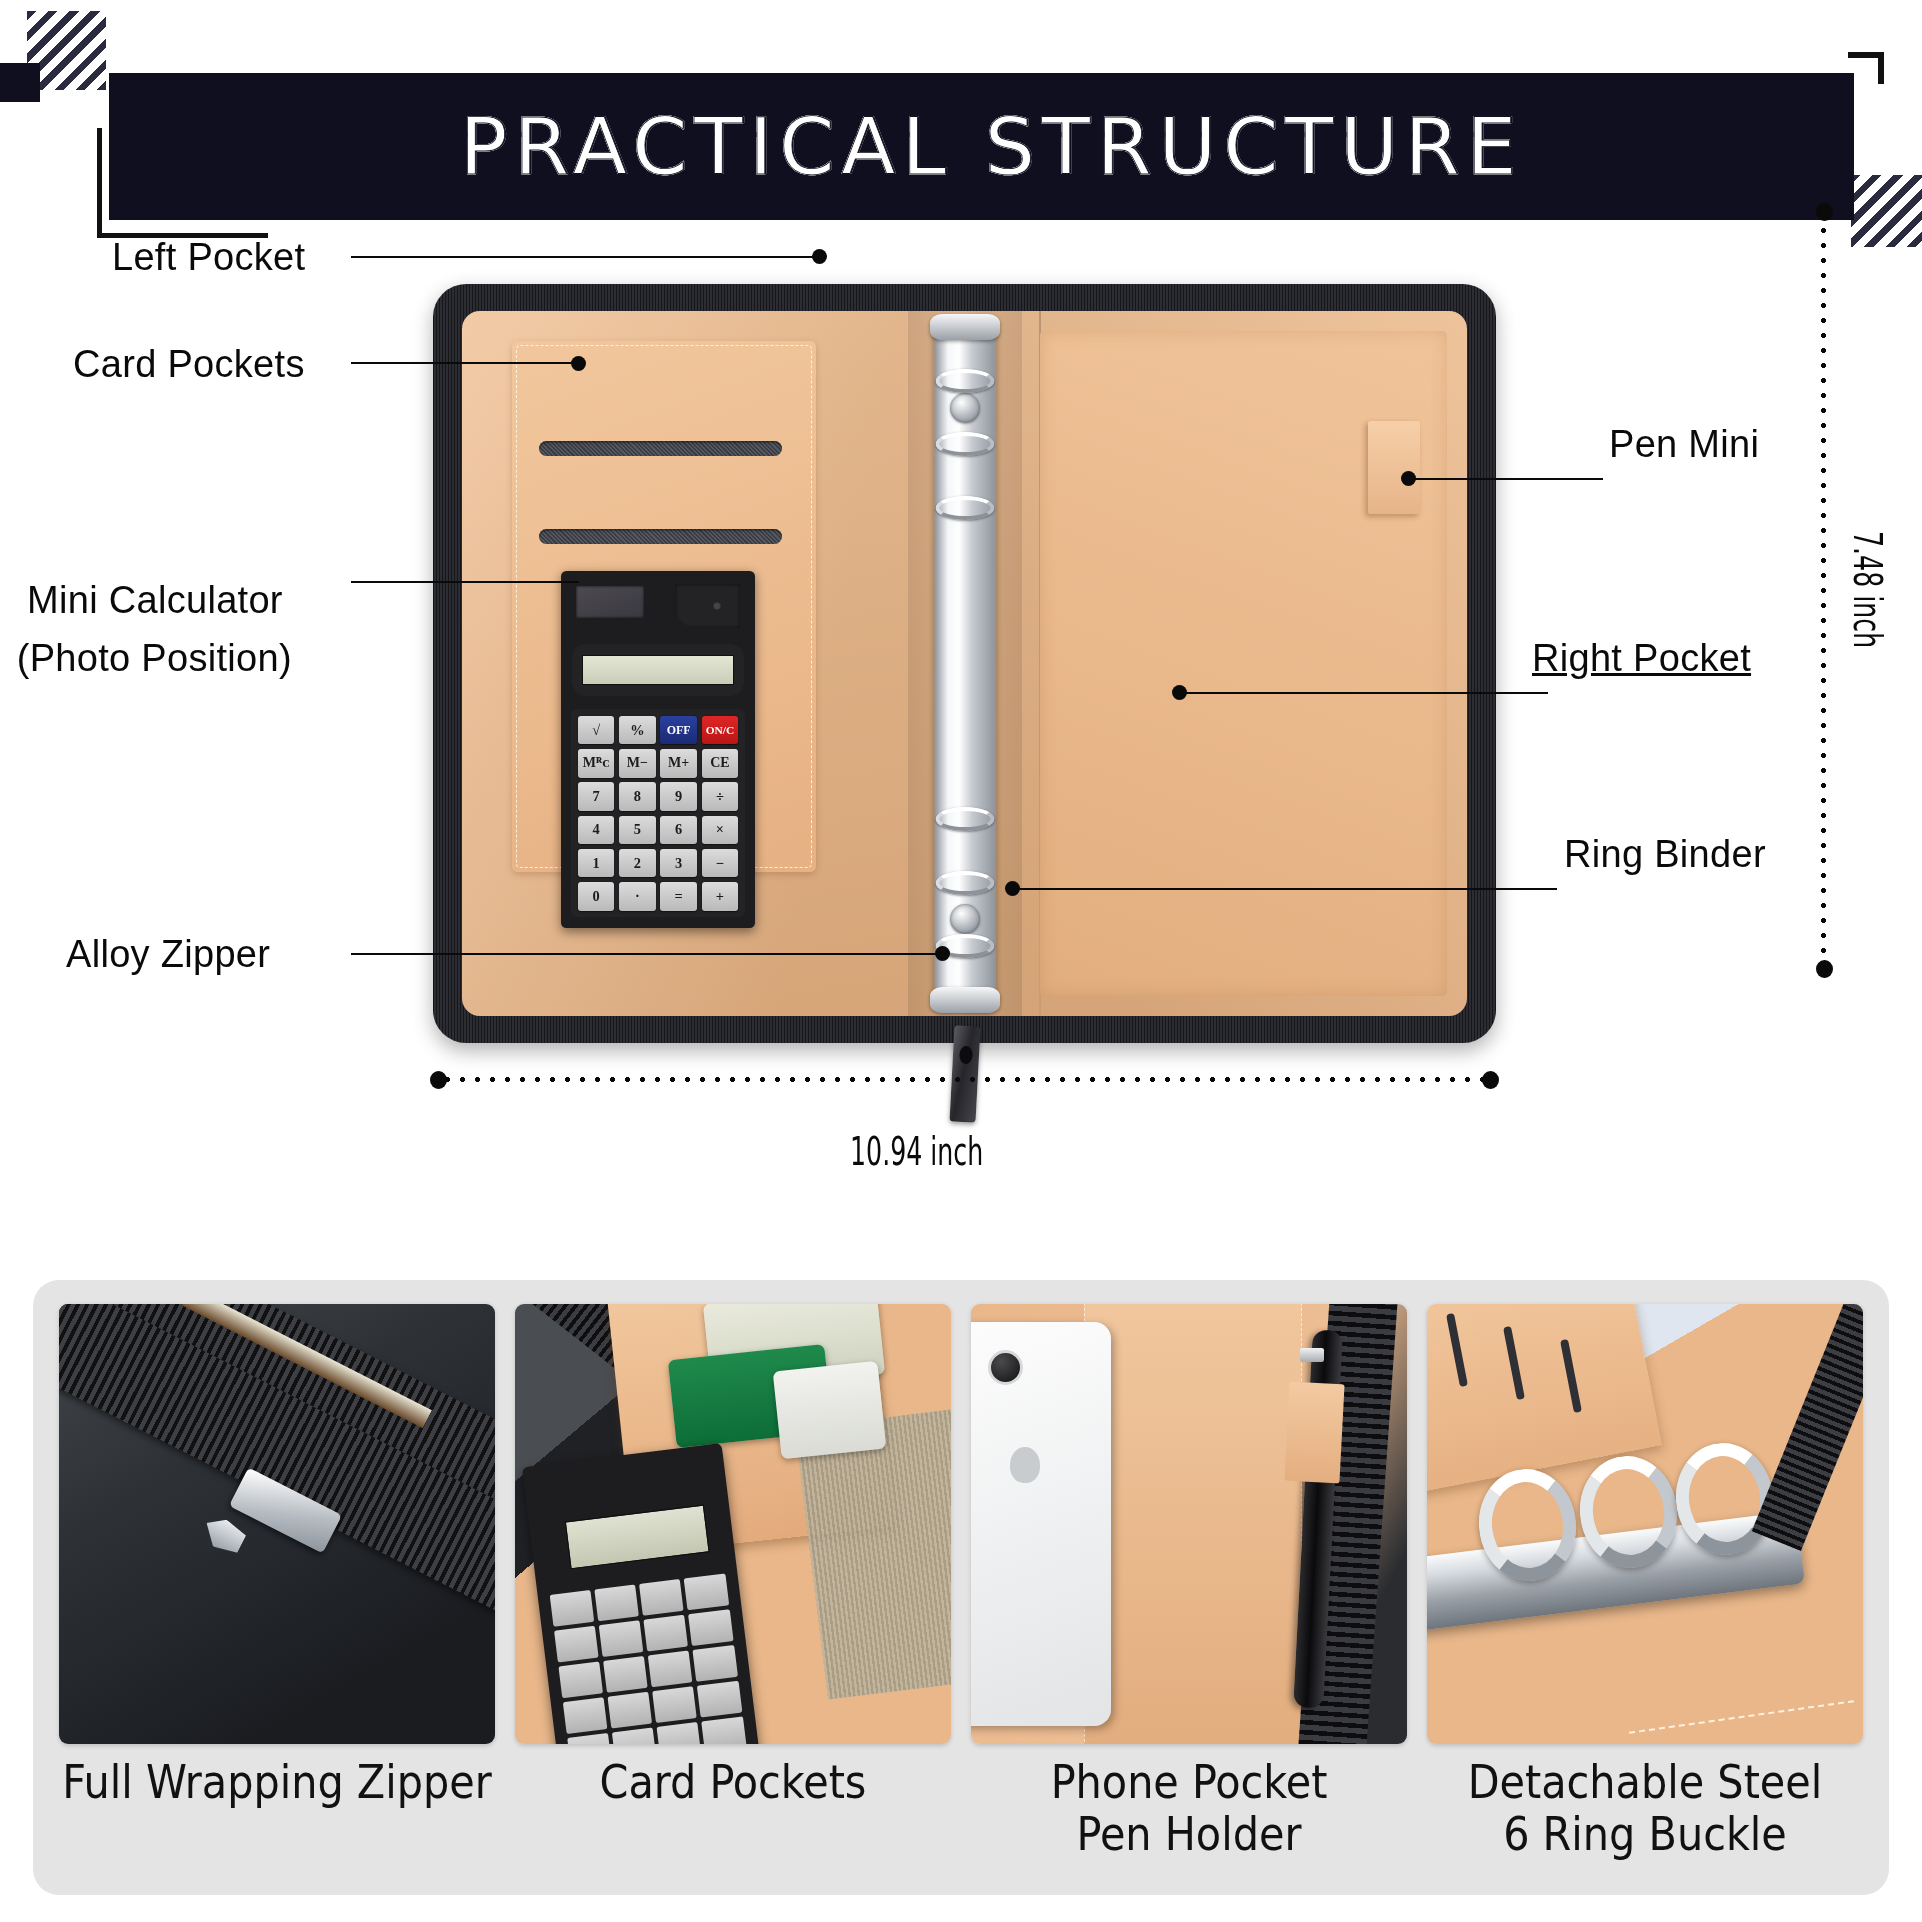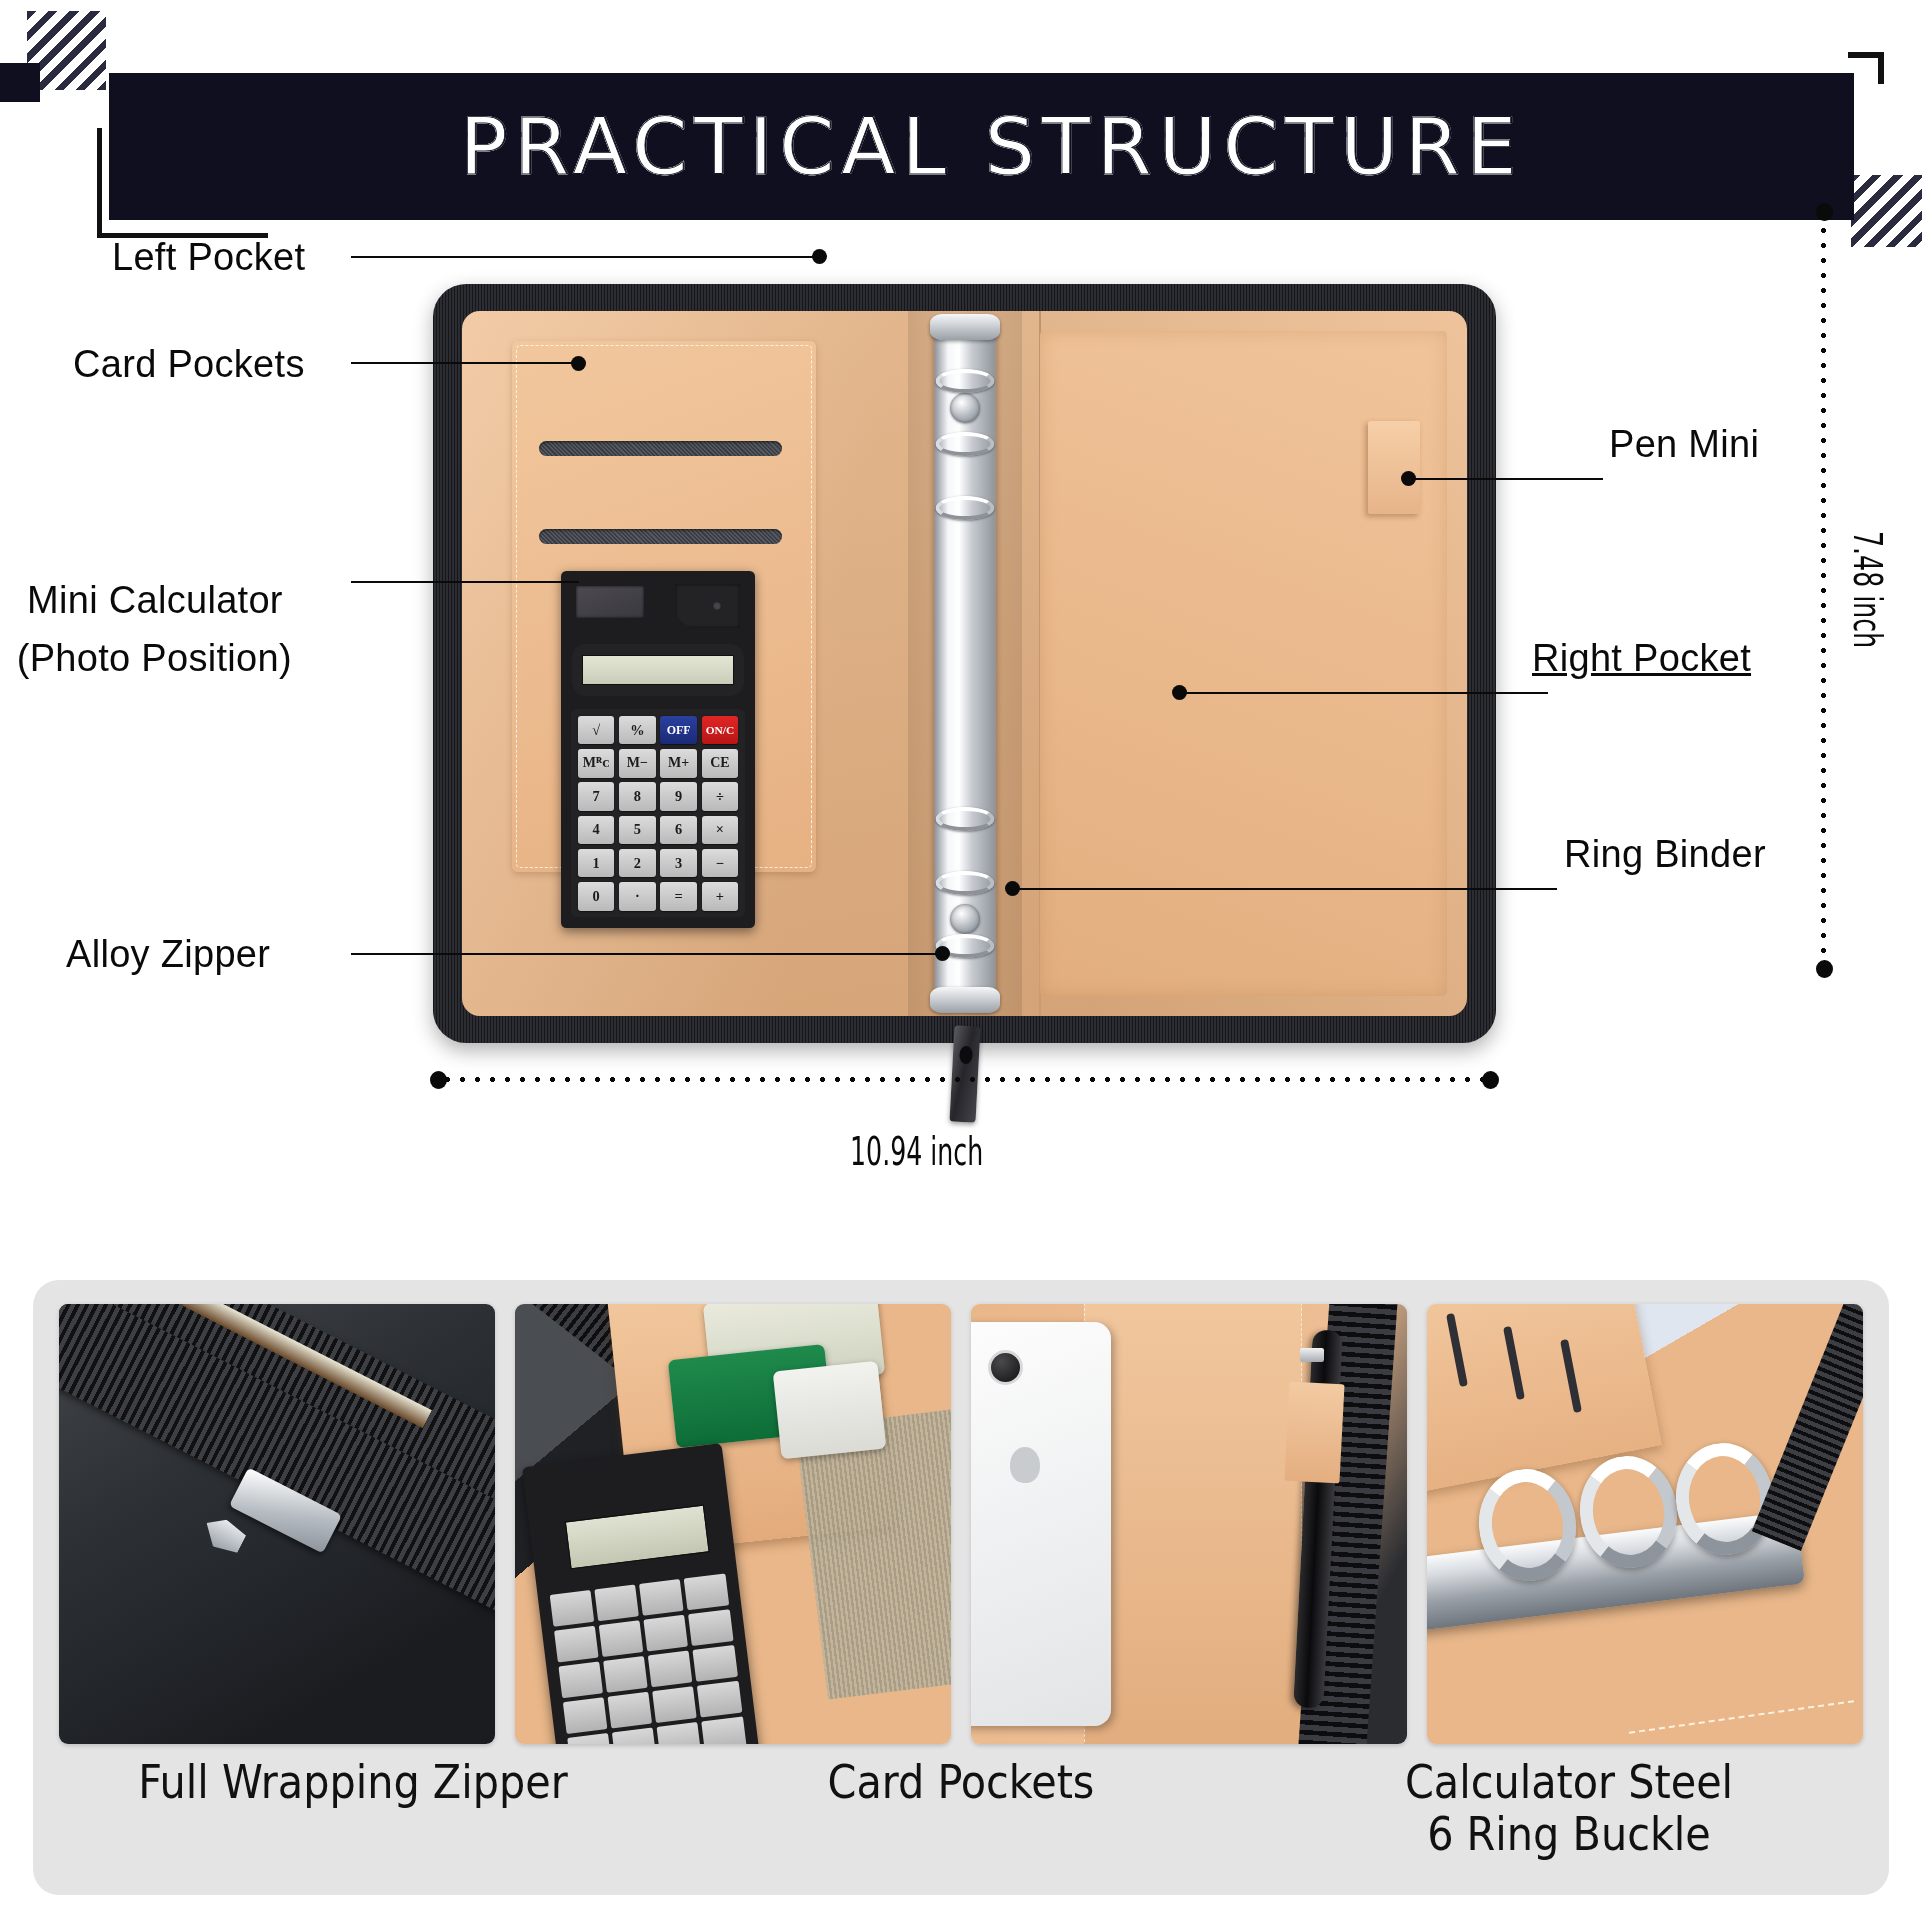--- a/index.html
+++ b/index.html
@@ -740,18 +740,22 @@
   </div>
 
   <div class="caption-row">
     <div class="caption">
       <span>Full Wrapping Zipper</span>
     </div>
     <div class="caption">
       <span>Card Pockets</span>
     </div>
     <div class="caption">
-      <span>Calculator Steel</span>
+      <span>Phone Pocket</span>
+      <span>Pen Holder</span>
+    </div>
+    <div class="caption">
+      <span>Detachable Steel</span>
       <span>6 Ring Buckle</span>
     </div>
   </div>
 </div>
 
 
 </body></html>

